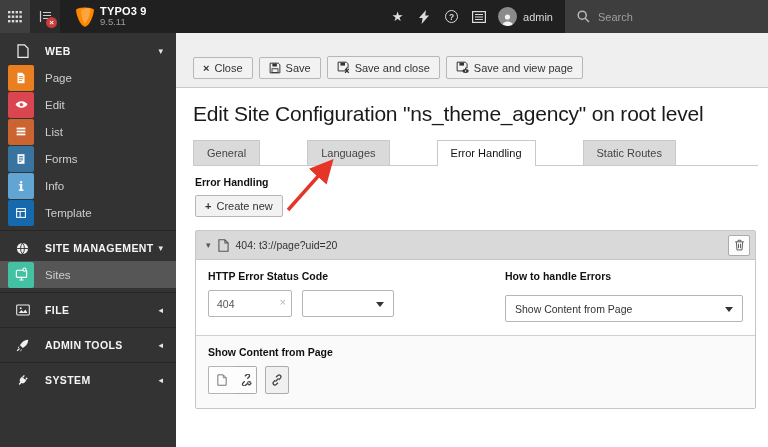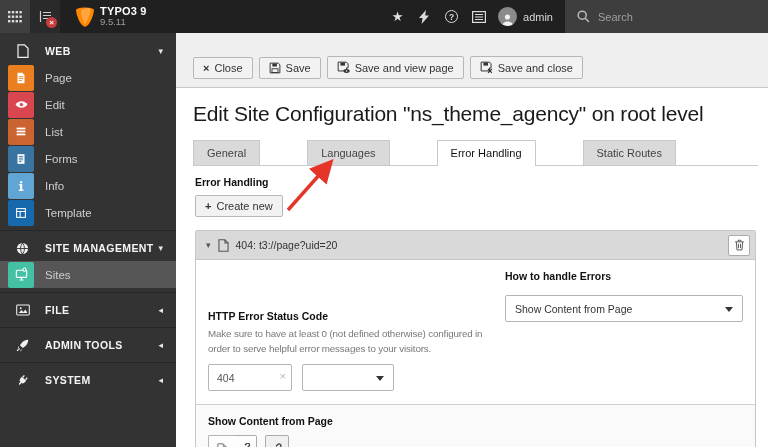--- a/index.html
+++ b/index.html
@@ -62,21 +62,21 @@
   .create-btn { margin-top:7px; margin-left:2px; }
 
   
   .panel { margin-top:13px; margin-left:2px; width:561px; border:1px solid #c6c6c6; border-radius:2px; background:#fff; }
   .panel-head { height:29px; background:#d9d9d9; border-bottom:1px solid #c6c6c6; display:flex; align-items:center; padding:0 5px 0 10px; gap:7px; cursor:pointer; }
   .panel-title { font-size:10.5px; color:#333; }
   .ph-chev { color:#555; font-size:9px; }
   .trash-btn { margin-left:auto; width:22px; height:21px; background:#fdfdfd; border:1px solid #ababab; border-radius:2px; display:flex; align-items:center; justify-content:center; cursor:pointer; }
   .panel-body { }
   .pb-row { display:flex; padding:10px 12px 13px 12px; }
-  .col-l { width:285px;margin-top:40px; }
+  .col-l { width:285px; }
   .col-r { flex:1; margin-left:12px; }
   .f-label { font-size:10.5px; font-weight:bold; color:#111; }
   .f-desc { margin-top:4px; font-size:9.8px; letter-spacing:-.15px; line-height:15px; color:#787878; width:280px; }
   .ctrl-row { display:flex; gap:10px; margin-top:8px; }
   .inputwrap { position:relative; width:84px; }
   .inputwrap input { width:100%; height:27px; border:1px solid #b5b5b5; border-radius:2px; padding:0 18px 0 8px; font-size:10.5px; color:#555; font-family:"Liberation Sans", sans-serif; background:#fff; }
   .clear-x { position:absolute; right:6px; top:6px; color:#b9b9b9; font-size:11px; cursor:pointer; }
   .selectbox { position:relative; height:27px; border:1px solid #b5b5b5; border-radius:2px; background:#fff; font-size:10.5px; color:#333; display:flex; align-items:center; padding:0 24px 0 9px; cursor:pointer; }
   .selectbox::after { content:""; position:absolute; right:9px; top:11px; border:4px solid transparent; border-top:5px solid #333; }
   .sel-empty { width:92px; }
@@ -341,32 +341,32 @@
             <path d="M1.5 1.5h10.8l2.2 2.2v10.8H1.5z" fill="none" stroke="#333" stroke-width="1.3"></path>
             <rect x="4.5" y="2" width="6" height="4" fill="#333"></rect>
             <rect x="4" y="9" width="8" height="5" fill="none" stroke="#333" stroke-width="1.2"></rect>
           </svg>
         <span>Save</span>
       </button>
       <button class="btn">
         <svg width="13" height="13" viewBox="0 0 17 17">
             <path d="M1.5 1.5h10.8l2.2 2.2V9h-2V13H1.5z" fill="none" stroke="#333" stroke-width="1.3"></path>
             <rect x="4.5" y="2" width="6" height="4" fill="#333"></rect>
-            <ellipse cx="12.5" cy="13" rx="4" ry="2.6" fill="#333"></ellipse>
-            <circle cx="12.5" cy="13" r="1" fill="#fff"></circle>
+            <path d="M10.5 10.5l5 5M15.5 10.5l-5 5" stroke="#333" stroke-width="1.6"></path>
           </svg>
-        <span>Save and view page</span>
+        <span>Save and close</span>
       </button>
       <button class="btn">
         <svg width="13" height="13" viewBox="0 0 17 17">
             <path d="M1.5 1.5h10.8l2.2 2.2V9h-2V13H1.5z" fill="none" stroke="#333" stroke-width="1.3"></path>
             <rect x="4.5" y="2" width="6" height="4" fill="#333"></rect>
-            <path d="M10.5 10.5l5 5M15.5 10.5l-5 5" stroke="#333" stroke-width="1.6"></path>
+            <ellipse cx="12.5" cy="13" rx="4" ry="2.6" fill="#333"></ellipse>
+            <circle cx="12.5" cy="13" r="1" fill="#fff"></circle>
           </svg>
-        <span>Save and close</span>
+        <span>Save and view page</span>
       </button>
     </div>
 
     <div class="content">
       <h1 class="pagetitle">Edit Site Configuration "ns_theme_agency" on root level</h1>
 
       <div class="tabs">
         <div class="tab">General</div>
         <div class="tab">Languages</div>
         <div class="tab active">Error Handling</div>
@@ -396,21 +396,20 @@
                     <path d="M5.7 6v5.5M8.3 6v5.5"></path>
                   </g>
                 </svg>
             </span>
           </div>
 
           <div class="panel-body">
             <div class="pb-row">
               <div class="col-l">
                 <div class="f-label">HTTP Error Status Code</div>
-                <div class="f-desc">Make sure to have at least 0 (not defined otherwise) configured in order to serve helpful error messages to your visitors.</div>
                 <div class="ctrl-row">
                   <span class="inputwrap">
                     <input type="text" value="404" style="">
                     <span class="clear-x">×</span>
                   </span>
                   <span class="selectbox sel-empty"></span>
                 </div>
               </div>
               <div class="col-r">
                 <div class="f-label">How to handle Errors</div>

